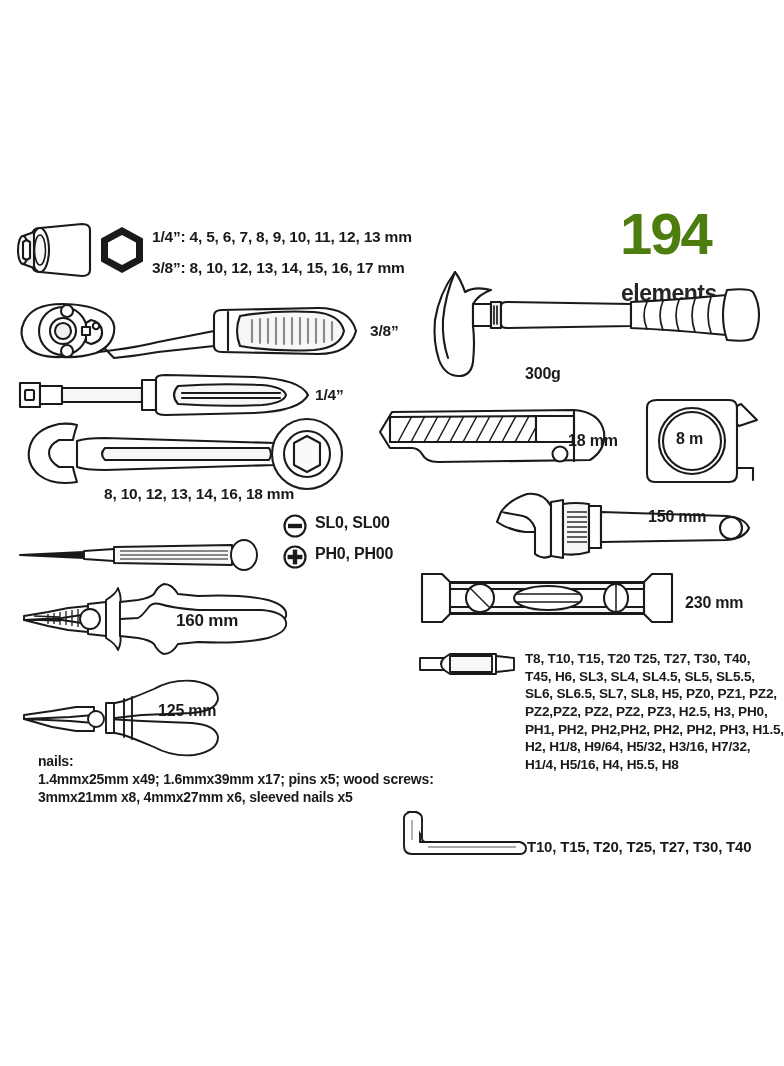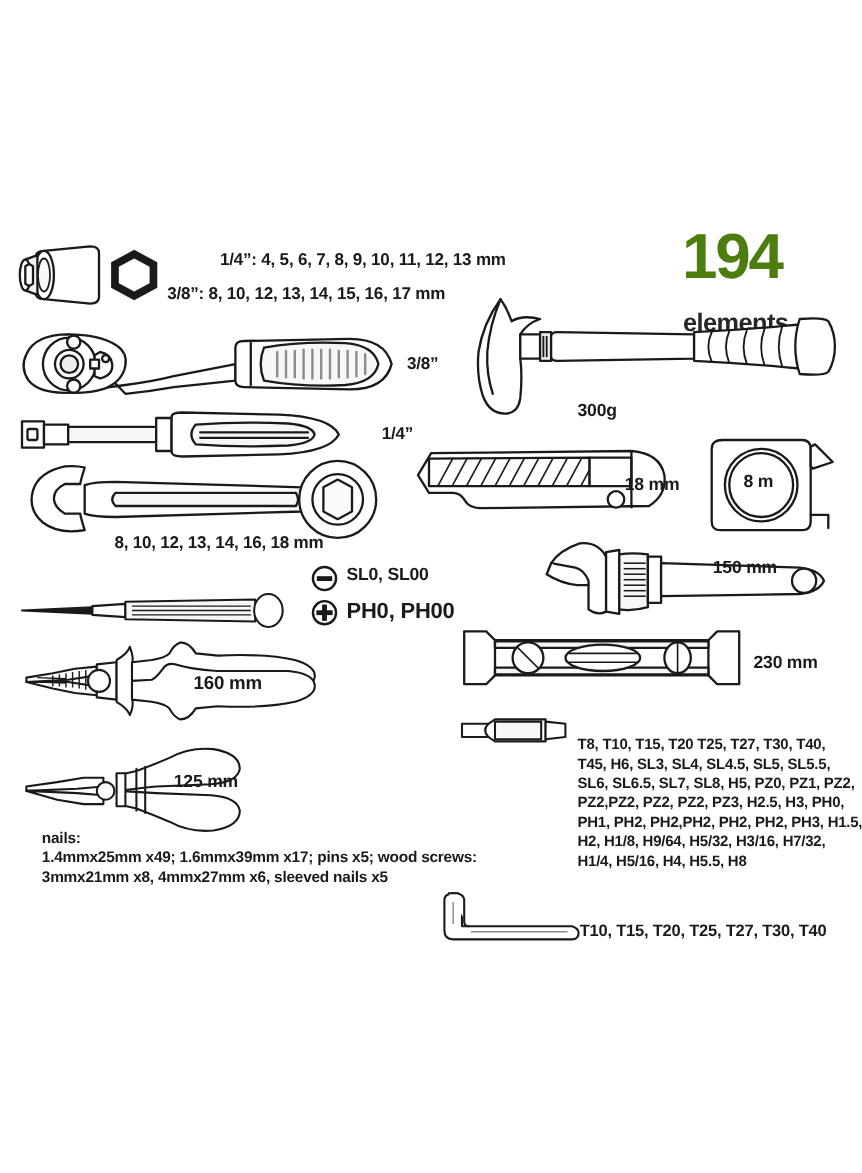--- a/index.html
+++ b/index.html
@@ -28,21 +28,21 @@
     letter-spacing:-2px;
     line-height:0.95;
   }
   .hero-sub {
     position:absolute;
     font-weight:700;
     color:#262626;
     letter-spacing:-0.5px;
     margin-top:18px;
   }
-  .multiline { line-height:1.30;margin-top:18px; }
+  .multiline { line-height:1.30; }
 </style>
 </head>
 <body>
 
 <div id="stage">
 
   <div class="hero-num" style="left:620px; top:206px; font-size:58px;">194</div>
   <div class="hero-sub" style="left:621px; top:262px; font-size:23px;">elements</div>
 
   <div class="art" style="left:10px; top:218px;">
@@ -59,21 +59,21 @@
     </svg>
   </div>
 
   <div class="art" style="left:98px; top:226px;">
     <svg width="48" height="48" viewBox="0 0 48 48">
       <path d="M24 1 L45 12.5 L45 35.5 L24 47 L3 35.5 L3 12.5 Z" fill="#1a1a1a"></path>
       <path d="M24 9 L38 16.5 L38 31.5 L24 39 L10 31.5 L10 16.5 Z" fill="#ffffff"></path>
     </svg>
   </div>
 
-  <div class="lbl" style="left:152px; top:228px; font-size:15.5px;margin-left:48px;">1/4”: 4, 5, 6, 7, 8, 9, 10, 11, 12, 13 mm</div>
+  <div class="lbl" style="left:152px; top:228px; font-size:15.5px;">1/4”: 4, 5, 6, 7, 8, 9, 10, 11, 12, 13 mm</div>
   <div class="lbl" style="left:152px; top:259px; font-size:15.5px;">3/8”: 8, 10, 12, 13, 14, 15, 16, 17 mm</div>
 
   <div class="art" style="left:18px; top:300px;">
     <svg width="344" height="62" viewBox="0 0 344 62">
       <g fill="#ffffff" stroke="#1a1a1a" stroke-width="2.1" stroke-linejoin="round" stroke-linecap="round">
         <path d="M44 4 Q14 4 6 22 Q0 34 8 46 Q18 58 44 57 L96 50
                  Q120 47 140 42 L196 31 L196 46 L140 52 Q118 56 96 58 Z"></path>
         <path d="M44 4 Q72 4 88 14 Q98 21 96 32 Q94 46 78 53 Q62 58 44 57"></path>
         <circle cx="45" cy="31" r="24"></circle>
         <circle cx="45" cy="31" r="13"></circle>
@@ -112,21 +112,21 @@
         <path d="M22 11 L44 11 L44 29 L22 29 Z"></path>
         <path d="M44 13 L124 13 L124 27 L44 27 Z" fill="#f7f7f7"></path>
         <path d="M124 5 L138 5 L138 35 L124 35 Z"></path>
         <path d="M138 4 Q138 0 148 0 L236 2 Q282 4 290 20 Q282 36 236 38 L148 40 Q138 40 138 36 Z"></path>
         <path d="M160 11 Q152 20 160 29 Q200 32 244 30 Q266 28 268 20 Q266 12 244 10 Q200 8 160 11 Z" fill="#f7f7f7"></path>
         <path d="M164 18 L262 18"></path>
           <path d="M164 23 L262 23"></path>
       </g>
     </svg>
   </div>
-  <div class="lbl" style="left:315px; top:386px; font-size:15.5px;margin-left:32px;">1/4”</div>
+  <div class="lbl" style="left:315px; top:386px; font-size:15.5px;">1/4”</div>
 
   <div class="art" style="left:25px; top:421px;">
     <svg width="340" height="66" viewBox="0 0 340 66">
       <g fill="#ffffff" stroke="#1a1a1a" stroke-width="2.1" stroke-linejoin="round" stroke-linecap="round">
         <path d="M34 3 Q10 8 5 25 Q0 42 14 54 Q28 65 52 61
                  Q48 48 48 46 L34 46 Q24 40 24 32 Q24 24 34 19 L48 19
                  Q48 17 52 4 Q44 2 34 3 Z"></path>
         <path d="M52 20 Q60 17 80 17 L250 22 L250 44 L80 49 Q60 49 52 46 Z" fill="#ffffff"></path>
         <path d="M80 27 Q74 33 80 39 L244 39 Q248 33 244 27 Z" fill="#f7f7f7"></path>
         <circle cx="282" cy="33" r="35"></circle>
@@ -275,21 +275,21 @@
   </div>
   <div class="lbl" style="left:315px; top:514px; font-size:16px;">SL0, SL00</div>
 
   <div class="art" style="left:283px; top:545px;">
     <svg width="24" height="24" viewBox="0 0 24 24">
       <circle cx="12" cy="12" r="10.5" fill="#ffffff" stroke="#1a1a1a" stroke-width="2.2"></circle>
       <rect x="4.6" y="9.8" width="14.8" height="4.4" fill="#1a1a1a"></rect>
       <rect x="9.8" y="4.6" width="4.4" height="14.8" fill="#1a1a1a"></rect>
     </svg>
   </div>
-  <div class="lbl" style="left:315px; top:545px; font-size:20px;">PH0, PH00</div>
+  <div class="lbl" style="left:315px; top:545px; font-size:16px;">PH0, PH00</div>
 
   <div class="art" style="left:22px; top:572px;">
     <svg width="268" height="94" viewBox="0 0 268 94">
       <g fill="#ffffff" stroke="#1a1a1a" stroke-width="1.9" stroke-linejoin="round" stroke-linecap="round">
         <path d="M2 44 L26 40 L46 36 L66 34 L66 42 L40 46 L2 48 Z"></path>
         <path d="M2 48 L40 48 L66 52 L66 60 L46 58 L26 54 L2 48 Z"></path>
         <path d="M66 32 L84 30 L84 64 L66 62 Z"></path>
         <path d="M84 28 Q94 22 96 16 Q100 26 98 32 L98 62 Q100 70 96 78 Q94 72 84 66 Z"></path>
         <circle cx="68" cy="47" r="10"></circle>
         <path d="M98 30 L116 28 Q128 26 132 22 Q136 14 142 12 Q150 12 156 22 L176 24

